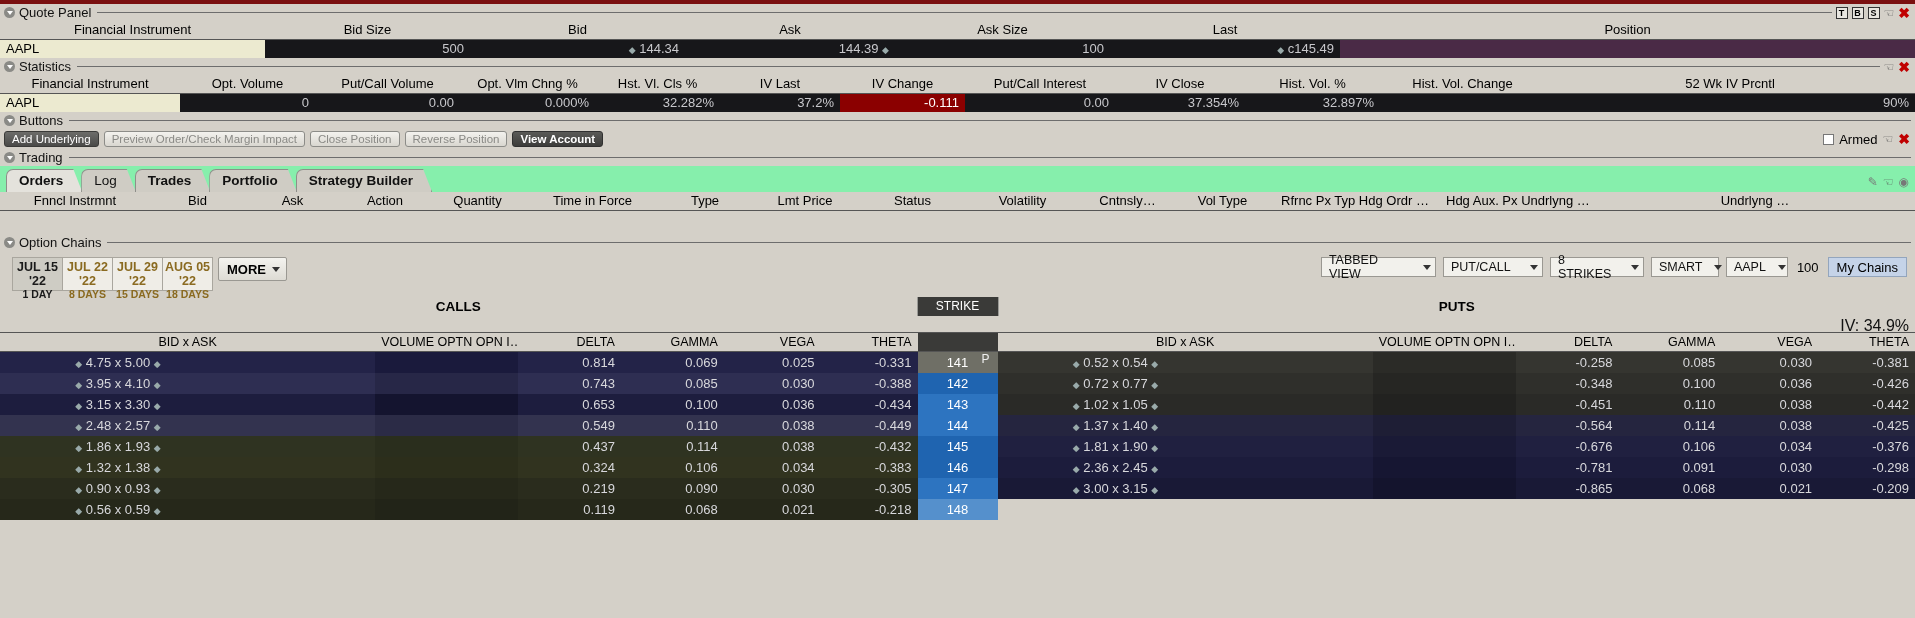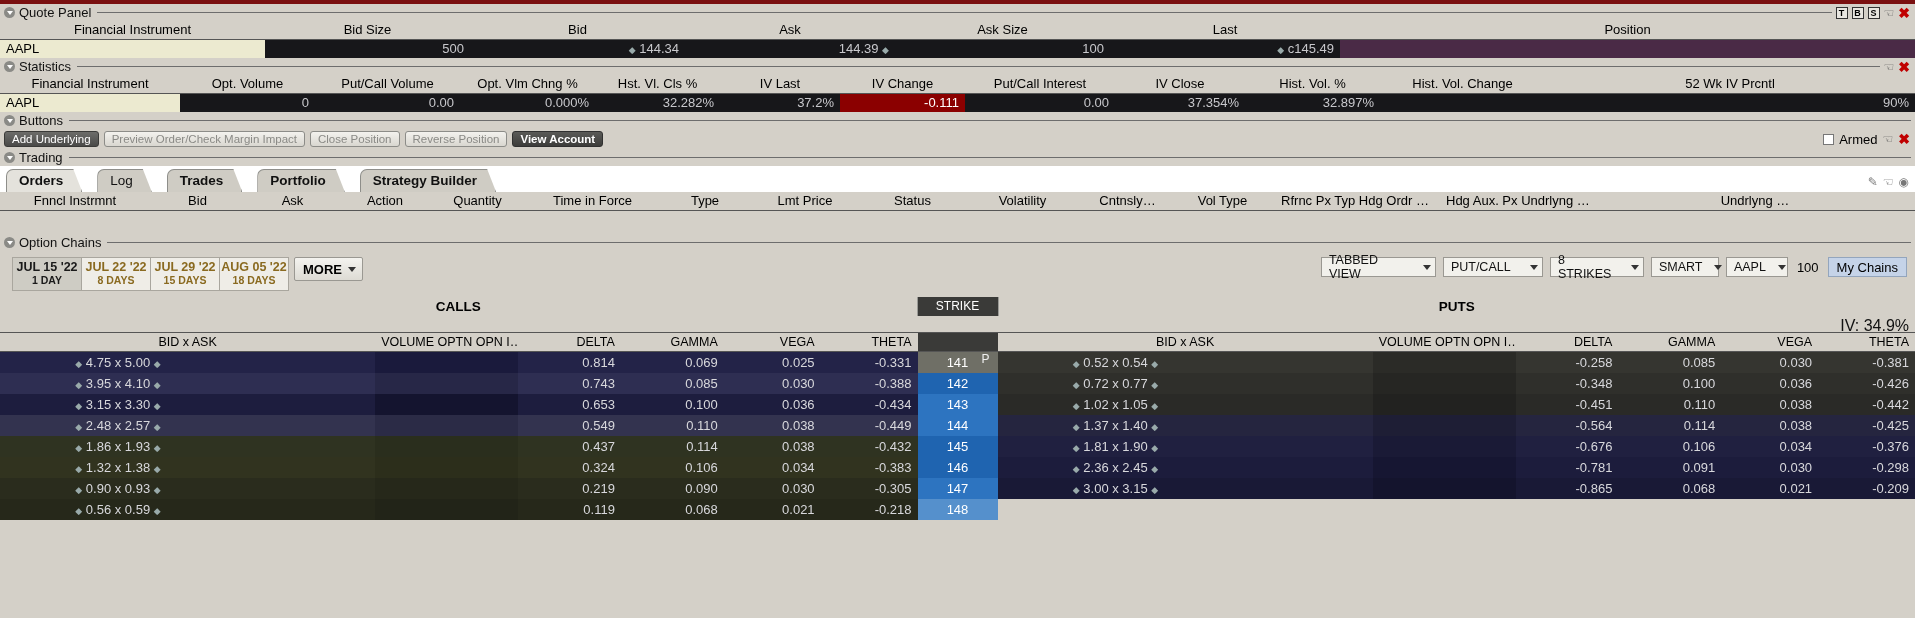--- a/index.html
+++ b/index.html
@@ -60,37 +60,37 @@
     font-size:11.5px; padding:0 7px; background:linear-gradient(#f3f2ee,#d9d7d0); color:#222;
     white-space:nowrap;
   }
   .btn.dark { background:linear-gradient(#6d6d6a,#4a4a48); color:#fff; border-color:#3a3a38; font-weight:normal; }
   .btn.darker { background:linear-gradient(#5a5a57,#3c3c3a); color:#fff; border-color:#303030; font-weight:bold; }
   .btn.disabled { color:#8a8a86; }
   .armed-wrap { margin-left:auto; display:flex; align-items:center; gap:5px; padding-right:5px; }
   .chk { width:11px; height:11px; border:1px solid #777; background:#fff; }
 
   
-  .tabstrip { display:flex; align-items:flex-end; height:26px; padding-left:6px; background:#ffffff; position:relative;gap:16px; }
+  .tabstrip { display:flex; align-items:flex-end; height:26px; padding-left:6px; background:#86efac; position:relative; }
   .tab {
     height:23px; line-height:22px; padding:0 12px; font-size:13.5px; color:#111;
     background:#cfccc4; border:1px solid #8e8e8a; border-bottom:none;
     border-radius:7px 7px 0 0; margin-right:-1px;
     clip-path: polygon(0 0, calc(100% - 9px) 0, 100% 100%, 0 100%);
     padding-right:18px;
   }
   .tab.active { background:#e4e2dc; font-weight:bold; }
   .tab.bold { font-weight:bold; }
   .tabstrip .spacer { flex:1; }
   .tab-icons { display:flex; gap:5px; align-items:center; padding:0 6px 3px 0; }
 
   
   .exp-row { display:flex; align-items:flex-start; padding:6px 0 0 12px; gap:0; }
   .exp-tab {
-    border:1px solid #a9a69e; background:#efedE7; width:70px; height:34px;
+    border:1px solid #a9a69e; background:#efedE7; width:51px; height:34px;
     text-align:center; margin-right:-1px; position:relative;
   }
   .exp-tab .d1 { font-size:12.5px; font-weight:bold; color:#8a6a20; padding-top:2px; }
   .exp-tab .d2 { font-size:10.5px; font-weight:bold; color:#8a6a20; }
   .exp-tab.active { background:#ceccc4; }
   .exp-tab.active .d1, .exp-tab.active .d2 { color:#1a1a1a; }
   .more-btn {
     margin-left:6px; border:1px solid #9a9892; background:linear-gradient(#f4f3ef,#dddbd4);
     height:24px; padding:0 6px 0 8px; font-size:13px; font-weight:bold; display:flex;
     align-items:center; gap:6px; border-radius:2px;

